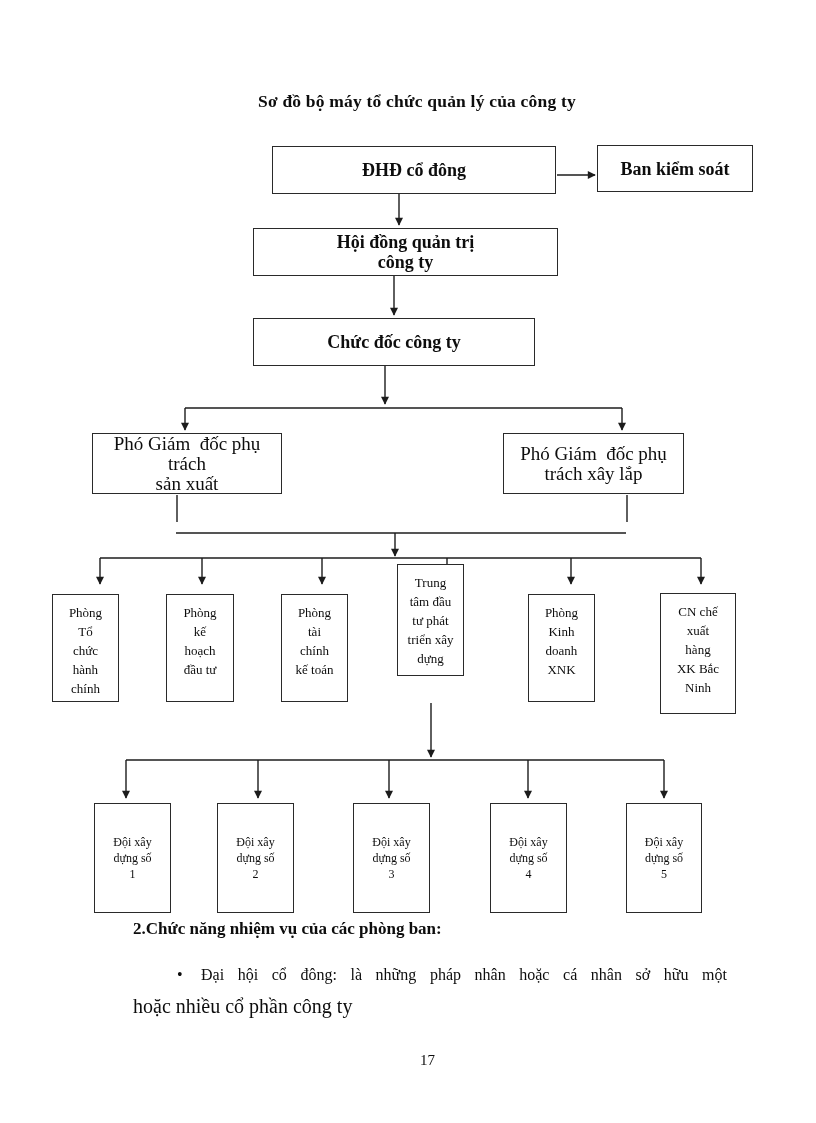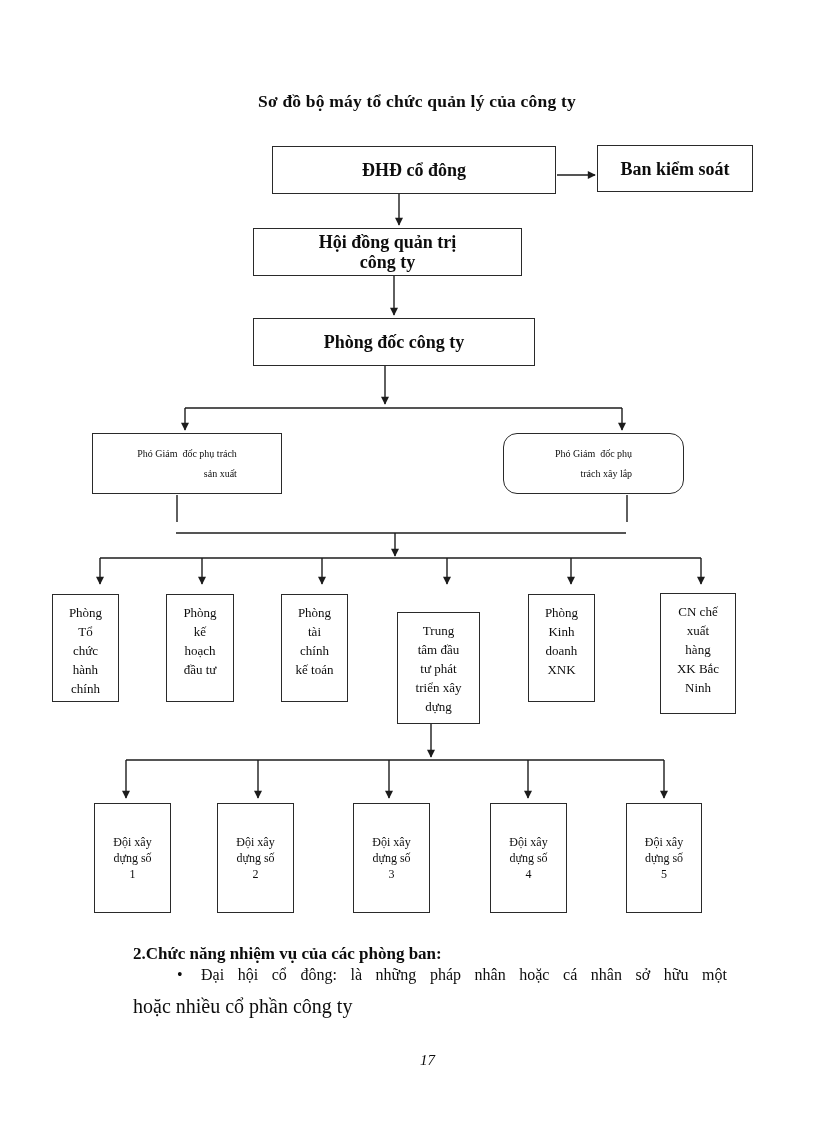--- a/index.html
+++ b/index.html
@@ -23,46 +23,45 @@
   .c { stroke:#1c1c1c; stroke-width:1.4; fill:none; }
 
   .node {
     position:absolute; box-sizing:border-box;
     border:1.5px solid #2a2a2a; background:#ffffff;
     display:flex; align-items:center; justify-content:center;
     text-align:center; white-space:pre-wrap;
     font-size:18px; line-height:20px;
   }
   .bold { font-weight:bold; }
-  .deputy { font-size:10px; line-height:20px;text-align:right; }
+  .deputy { font-size:19px; line-height:20px; }
   .dept { font-size:13px; line-height:19px; align-items:flex-start; padding-top:8px; }
   .team { font-size:12px; line-height:16px; }
 
   .sec-heading {
-    position:absolute; left:133px; top:944px;
+    position:absolute; left:133px; top:919px;
     font-size:17px; font-weight:bold; white-space:nowrap; margin:0;
   }
   .bullet-dot {
     position:absolute; left:177px; top:964px;
     font-size:16px; line-height:22px;
   }
   .bullet-line1 {
     position:absolute; left:201px; top:964px; width:526px;
     font-size:16px; line-height:22px;
     text-align:justify; text-align-last:justify;
     white-space:nowrap;
   }
   .bullet-line2 {
     position:absolute; left:133px; top:995px;
     font-size:20px; line-height:22px; white-space:nowrap;
   }
   .page-num {
     position:absolute; left:420px; top:1052px;
     font-size:15px;
-    font-style:italic;
   }
 </style>
 </head>
 <body>
 
 <div class="page">
 
   <h1 class="doc-title">Sơ đồ bộ máy tổ chức quản lý của công ty</h1>
 
   <svg class="connectors" width="816" height="940" viewBox="0 0 816 940">
@@ -102,45 +101,45 @@
     <line class="c" x1="258" y1="760" x2="258" y2="798" marker-end="url(#arr)"></line>
     <line class="c" x1="389" y1="760" x2="389" y2="798" marker-end="url(#arr)"></line>
     <line class="c" x1="528" y1="760" x2="528" y2="798" marker-end="url(#arr)"></line>
     <line class="c" x1="664" y1="760" x2="664" y2="798" marker-end="url(#arr)"></line>
   </svg>
 
   <div class="node bold" style="left:272px;top:146px;width:284px;height:48px;">ĐHĐ cổ đông</div>
 
   <div class="node bold" style="left:597px;top:145px;width:156px;height:47px;">Ban kiểm soát</div>
 
-  <div class="node bold" style="left:253px;top:228px;width:269px;height:48px;">Hội đồng quản trị
+  <div class="node bold" style="left:253px;top:228px;width:305px;height:48px;">Hội đồng quản trị
 công ty</div>
 
-  <div class="node bold" style="left:253px;top:318px;width:282px;height:48px;">Phòng đốc công ty</div>
+  <div class="node bold" style="left:253px;top:318px;width:282px;height:48px;">Chức đốc công ty</div>
 
   <div class="node deputy" style="left:92px;top:433px;width:190px;height:61px;">Phó Giám  đốc phụ trách
 sản xuất</div>
 
-  <div class="node deputy" style="left:503px;top:433px;width:181px;height:61px;border-radius:14px;">Phó Giám  đốc phụ
+  <div class="node deputy" style="left:503px;top:433px;width:181px;height:61px;">Phó Giám  đốc phụ
 trách xây lắp</div>
 
   <div class="node dept" style="left:52px;top:594px;width:67px;height:108px;">Phòng
 Tổ
 chức
 hành
 chính</div>
   <div class="node dept" style="left:166px;top:594px;width:68px;height:108px;">Phòng
 kế
 hoạch
 đầu tư</div>
   <div class="node dept" style="left:281px;top:594px;width:67px;height:108px;">Phòng
 tài
 chính
 kế toán</div>
-  <div class="node dept" style="left:397px;top:612px;width:83px;height:112px;">Trung
+  <div class="node dept" style="left:397px;top:564px;width:67px;height:112px;">Trung
 tâm đầu
 tư phát
 triển xây
 dựng</div>
   <div class="node dept" style="left:528px;top:594px;width:67px;height:108px;">Phòng
 Kinh
 doanh
 XNK</div>
   <div class="node dept" style="left:660px;top:593px;width:76px;height:121px;">CN chế
 xuất

